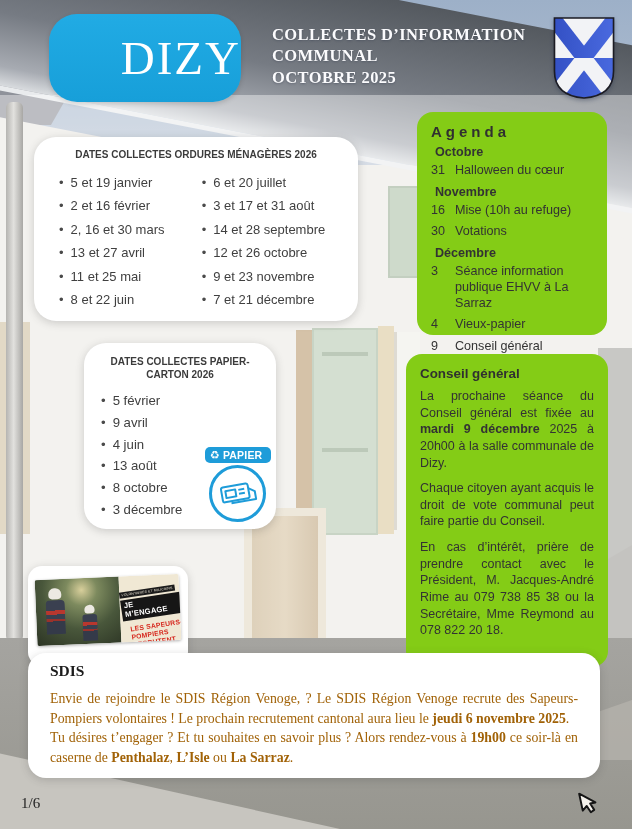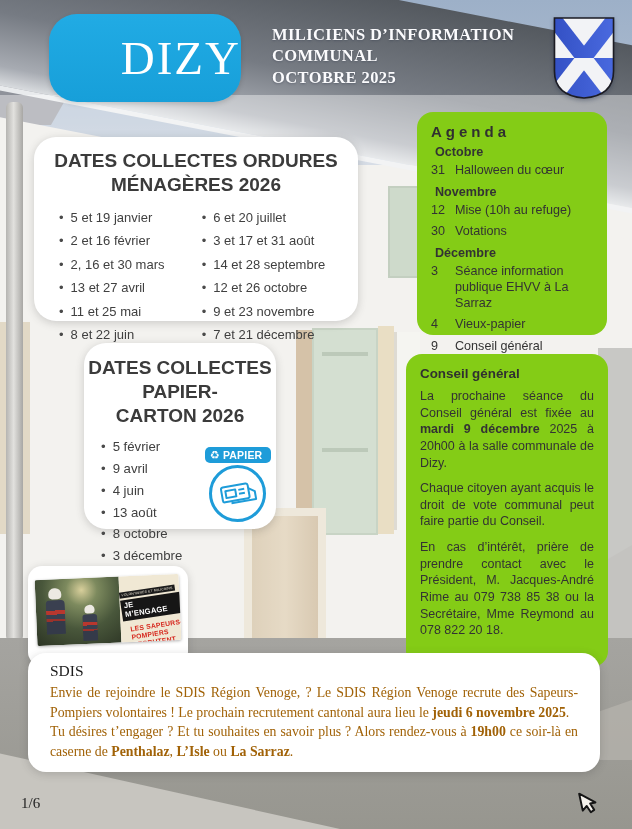--- a/index.html
+++ b/index.html
@@ -39,21 +39,21 @@
                 background:linear-gradient(180deg,#21abe4,#179fd9); display:flex; align-items:center; justify-content:flex-end;
                 box-shadow:0 2px 5px rgba(0,0,0,.15); }
   .dizy-badge span { font-family:"Liberation Serif", serif; font-size:47px; color:#ffffff; letter-spacing:2px; }
   .masthead { position:absolute; left:272px; top:24px; font-family:"Liberation Serif", serif; font-weight:bold;
               font-size:16.5px; line-height:1.3; color:#fbfbfd; letter-spacing:.4px; text-shadow:0 1px 2px rgba(40,50,70,.35); }
   .crest { position:absolute; left:551px; top:16px; width:66px; height:84px; filter:drop-shadow(0 2px 2px rgba(30,40,70,.35)); }
 
   
   .card { position:absolute; background:#ffffff; border-radius:22px; box-shadow:0 2px 8px rgba(60,60,60,.22); }
   .ordures { left:34px; top:137px; width:324px; height:184px; padding-top:12px; }
-  .card-title { text-align:center; font-weight:bold; font-size:19px; color:#3b3b3b; line-height:1.25; }
+  .card-title { text-align:center; font-weight:bold; font-size:10px; color:#3b3b3b; line-height:1.25; }
   .ord-cols { display:flex; margin-top:9px;padding-left:13px; }
   .ord-col { font-size:13px; color:#404040; }
   .ord-col.c1 { width:146px; margin-left:12px; }
   .ord-col.c2 { width:160px; }
   .li { display:flex; line-height:23.6px; }
   .li::before { content:"•"; margin-right:7px; color:#4a4a4a; }
 
   .papier { left:84px; top:343px; width:192px; height:186px; padding-top:13px; }
   .pap-list { margin:9px 0 0 17px; font-size:13.2px; color:#404040; }
   .pap-list .li { line-height:21.8px; }
@@ -91,21 +91,21 @@
   .ff1 { left:10px; top:9px; }
   .ff2 { left:44px; top:22px; transform:scale(.78); }
   .poster-right { width:42%; background:#f0e8d4; position:relative; }
   .poster-rot { position:absolute; left:2px; top:3px; transform:rotate(-6deg); width:100%; }
   .tiny-line { display:inline-block; background:#1c1c1c; color:#efe9da; font-size:3.4px; padding:1px 2px; letter-spacing:.2px; }
   .banner { display:inline-block; background:#161616; color:#fff; font-weight:bold; font-size:7.6px; padding:1px 3px 2px; letter-spacing:.2px; }
   .redlines { margin-top:5px; margin-left:6px; color:#d6281e; font-weight:bold; font-size:6.8px; line-height:1.2; letter-spacing:.2px; }
 
   
   .sdis { left:28px; top:653px; width:572px; border-radius:18px; padding:9px 22px 11px; }
-  .sdis-title { font-family:"Liberation Serif", serif; font-weight:normal; font-size:15.5px; color:#1c1c1c; margin-bottom:3px; }
+  .sdis-title { font-family:"Liberation Serif", serif; font-weight:bold; font-size:15.5px; color:#1c1c1c; margin-bottom:9px; }
   .sdis p { font-family:"Liberation Serif", serif; font-size:13.8px; line-height:1.42; color:#a16207; text-align:justify; }
 
   .pagenum { position:absolute; left:21px; top:795px; font-family:"Liberation Serif", serif; font-size:15px; color:#222; }
   .cursor { position:absolute; left:577px; top:791px; width:22px; height:26px; transform:rotate(-12deg); }
 </style>
 </head>
 <body>
 
 <div class="page">
 
@@ -127,21 +127,21 @@
   <div class="ph wash"></div>
   <div class="ph pipe"></div>
   <div class="ph pavement"></div>
   <div class="ph pave-light"></div>
   <div class="ph pave-light2"></div>
 
   <div class="dizy-badge">
     <span>DIZY</span>
   </div>
   <div class="masthead">
-    <div>MILICIENS D’INFORMATION</div>
+    <div>COLLECTES D’INFORMATION</div>
     <div>COMMUNAL</div>
     <div>OCTOBRE 2025</div>
   </div>
   <svg class="crest" viewBox="0 0 100 128">
     <defs>
       <clipPath id="shieldClip">
           <path d="M5,3 H95 V84 Q95,121 50,125 Q5,121 5,84 Z"></path>
         </clipPath>
       <clipPath id="topHalf">
           <rect x="0" y="0" width="100" height="64"></rect>
@@ -225,21 +225,21 @@
 
   <div class="bluebox agenda">
     <div class="agenda-title">Agenda</div>
     <div class="month">Octobre</div>
     <div class="ev">
       <span class="d">31</span>
       <span class="l">Halloween du cœur</span>
     </div>
     <div class="month">Novembre</div>
     <div class="ev">
-      <span class="d">12</span>
+      <span class="d">16</span>
       <span class="l">Mise (10h au refuge)</span>
     </div>
     <div class="ev">
       <span class="d">30</span>
       <span class="l">Votations</span>
     </div>
     <div class="month">Décembre</div>
     <div class="ev">
       <span class="d">3</span>
       <span class="l">Séance information publique EHVV à La Sarraz</span>

